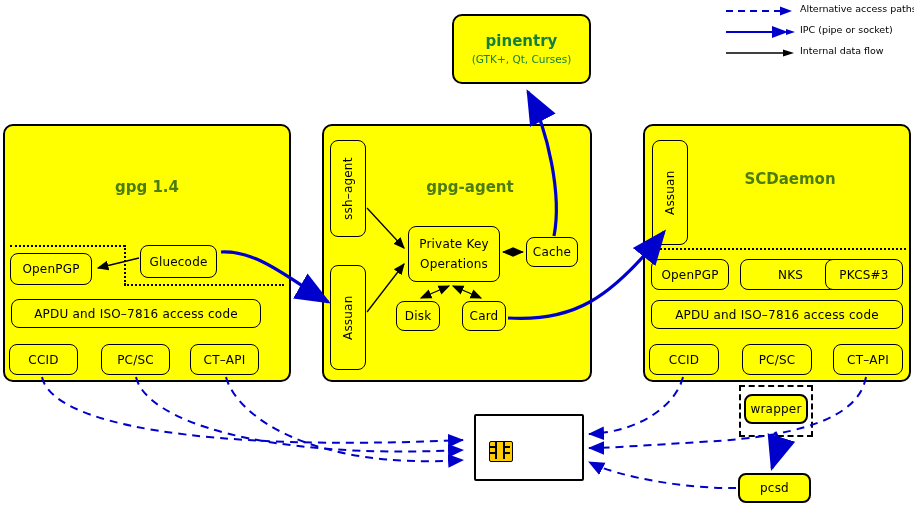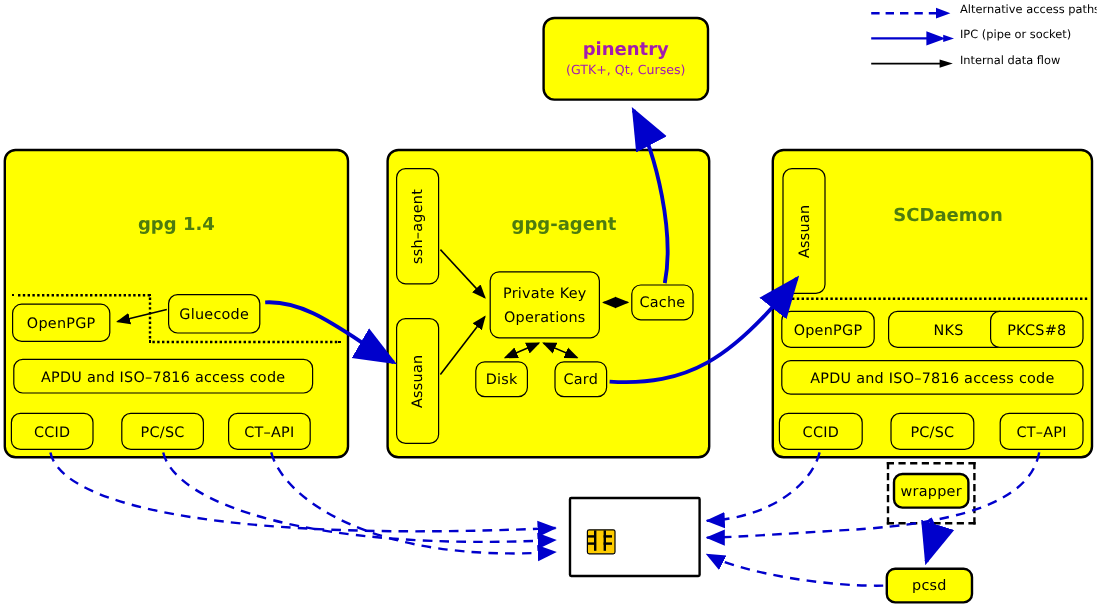--- a/index.html
+++ b/index.html
@@ -22,21 +22,21 @@
   .box {
     position: absolute;
     box-sizing: border-box;
     background: #ffff00;
     border: 2px solid #000000;
     display: flex;
     flex-direction: column;
     align-items: center;
     justify-content: center;
     text-align: center;
-    color: #a21caf;
+    color: #15803d;
   }
   .rounded-lg { border-radius: 10px; }
   .module {
     position: absolute;
     box-sizing: border-box;
     background: #ffff00;
     border: 1.5px solid #000000;
     border-radius: 8px;
     display: flex;
     align-items: center;
@@ -234,21 +234,21 @@
   </div>
   <div class="dotted-h" style="left:648px; top:248px; width:258px;"></div>
 
   <div class="module" style="left:651px; top:259px; width:78px; height:31px;">
     <span>OpenPGP</span>
   </div>
   <div class="module" style="left:740px; top:259px; width:101px; height:31px;">
     <span>NKS</span>
   </div>
   <div class="module" style="left:825px; top:259px; width:78px; height:31px;">
-    <span>PKCS#8</span>
+    <span>PKCS#3</span>
   </div>
   <div class="module" style="left:651px; top:300px; width:252px; height:29px;">
     <span>APDU and ISO–7816 access code</span>
   </div>
   <div class="module" style="left:649px; top:344px; width:70px; height:31px;">
     <span>CCID</span>
   </div>
   <div class="module" style="left:742px; top:344px; width:70px; height:31px;">
     <span>PC/SC</span>
   </div>

